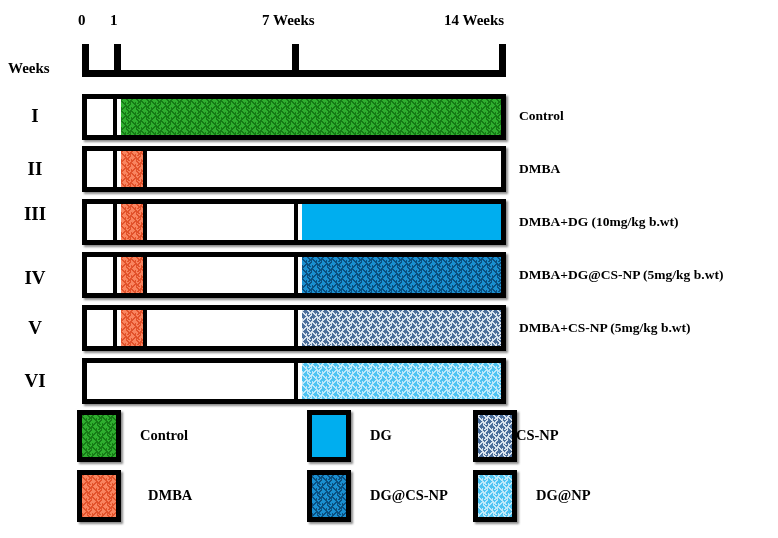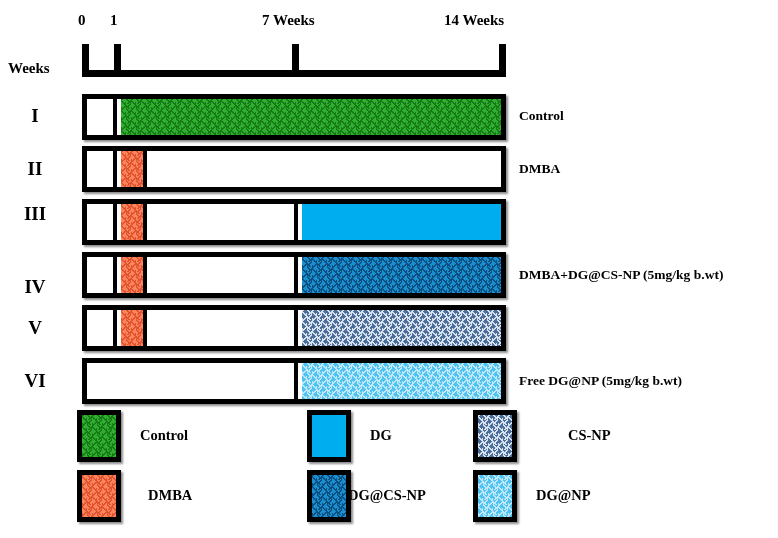--- a/index.html
+++ b/index.html
@@ -141,59 +141,60 @@
   </div>
   <div class="rowlabel" style="left:519px;top:161px;">DMBA</div>
 
   <div class="roman" style="top:203px;">III</div>
   <div class="bar" style="left:82px;top:199px;width:424px;height:46px;">
     <div class="seg fill-plain divider-right" style="left:0px;width:30px;--base:#ffffff;"></div>
     <div class="seg fill-tex divider-right" style="left:34px;width:26px;--base:#f9845f;--ink:#e2522b;"></div>
     <div class="seg fill-plain divider-right" style="left:64px;width:147px;--base:#ffffff;"></div>
     <div class="seg fill-plain" style="left:215px;right:0;--base:#00aeef;"></div>
   </div>
-
-  <div class="roman" style="top:276px;">IV</div>
+  <div class="rowlabel" style="left:519px;top:214px;">DMBA+DG (10mg/kg b.wt)</div>
+
+  <div class="roman" style="top:267px;">IV</div>
   <div class="bar" style="left:82px;top:252px;width:424px;height:46px;">
     <div class="seg fill-plain divider-right" style="left:0px;width:30px;--base:#ffffff;"></div>
     <div class="seg fill-tex divider-right" style="left:34px;width:26px;--base:#f9845f;--ink:#e2522b;"></div>
     <div class="seg fill-plain divider-right" style="left:64px;width:147px;--base:#ffffff;"></div>
     <div class="seg fill-tex" style="left:215px;right:0;--base:#1a8fd0;--ink:#0a4f80;"></div>
   </div>
   <div class="rowlabel" style="left:519px;top:267px;text-align:right;">DMBA+DG@CS-NP (5mg/kg b.wt)</div>
 
   <div class="roman" style="top:317px;">V</div>
   <div class="bar" style="left:82px;top:305px;width:424px;height:46px;">
     <div class="seg fill-plain divider-right" style="left:0px;width:30px;--base:#ffffff;"></div>
     <div class="seg fill-tex divider-right" style="left:34px;width:26px;--base:#f9845f;--ink:#e2522b;"></div>
     <div class="seg fill-plain divider-right" style="left:64px;width:147px;--base:#ffffff;"></div>
     <div class="seg fill-tex" style="left:215px;right:0;--base:#4b6e9b;--ink:#d8e2ee;"></div>
   </div>
+  <div class="rowlabel" style="left:519px;top:320px;">DMBA+CS-NP (5mg/kg b.wt)</div>
 
   <div class="roman" style="top:370px;">VI</div>
   <div class="bar" style="left:82px;top:358px;width:424px;height:46px;">
     <div class="seg fill-plain divider-right" style="left:0px;width:211px;--base:#ffffff;"></div>
     <div class="seg fill-tex" style="left:215px;right:0;--base:#4fc4f2;--ink:#bfe9fb;"></div>
   </div>
-  <div class="rowlabel" style="left:519px;top:373px;">Free DG@NP (5mg/kg b.wt)</div>
 
   <div>
 
     <div class="legend-swatch fill-tex" style="left:77px;top:410px;--base:#2fae2f;--ink:#167a16;"></div>
     <div class="legend-text" style="left:140px;top:427px;">Control</div>
 
     <div class="legend-swatch fill-plain" style="left:307px;top:410px;--base:#00aeef;"></div>
     <div class="legend-text" style="left:370px;top:427px;">DG</div>
 
     <div class="legend-swatch fill-tex" style="left:473px;top:410px;--base:#4b6e9b;--ink:#d8e2ee;"></div>
-    <div class="legend-text" style="left:568px;top:427px;">CS-NP</div>
+    <div class="legend-text" style="left:516px;top:427px;">CS-NP</div>
 
     <div class="legend-swatch fill-tex" style="left:77px;top:470px;--base:#f9845f;--ink:#e2522b;"></div>
     <div class="legend-text" style="left:148px;top:487px;">DMBA</div>
 
     <div class="legend-swatch fill-tex" style="left:307px;top:470px;--base:#1a8fd0;--ink:#0a4f80;"></div>
-    <div class="legend-text" style="left:348px;top:487px;">DG@CS-NP</div>
+    <div class="legend-text" style="left:370px;top:487px;">DG@CS-NP</div>
 
     <div class="legend-swatch fill-tex" style="left:473px;top:470px;--base:#4fc4f2;--ink:#bfe9fb;"></div>
     <div class="legend-text" style="left:536px;top:487px;">DG@NP</div>
   </div>
 
 </div>
 
 </body></html>

